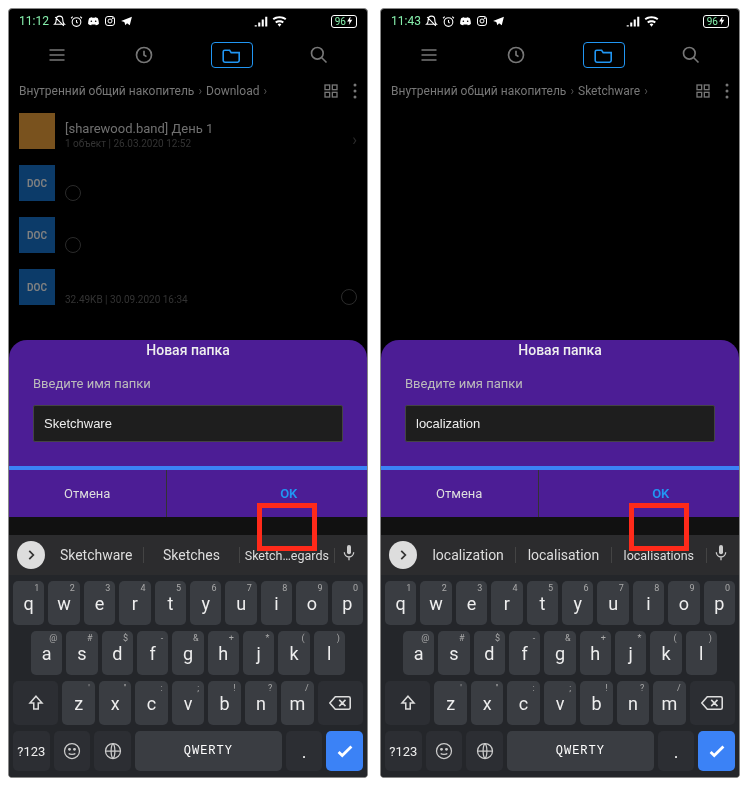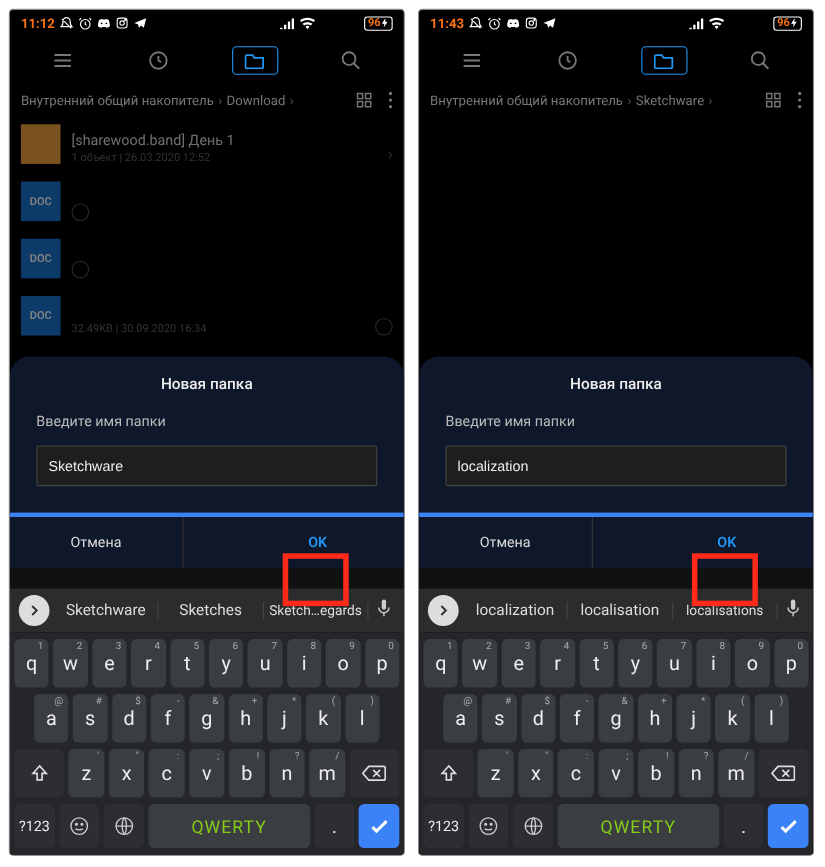--- a/index.html
+++ b/index.html
@@ -22,23 +22,23 @@
     display: flex;
     flex-direction: column;
   }
   
   .status-bar {
     height: 24px;
     display: flex;
     justify-content: space-between;
     align-items: center;
     padding: 0 10px;
-    color: #f97316;
+    color: #86efac;
     font-size: 12px;
-    font-weight: 700;
+    font-weight: 400;
   }
   .status-left, .status-right { display: flex; align-items: center; gap: 4px; }
   .status-right svg { display: block; }
   .battery-box {
     border: 1px solid #fff;
     border-radius: 3px;
     padding: 0 3px;
     font-size: 10px;
     display: flex;
     align-items: center;
@@ -98,23 +98,23 @@
   .file-icon.doc { background: #1976d2; }
   .file-meta { flex: 1; color: #ccc; }
   .file-name { font-size: 13px; color: #ddd; }
   .file-sub { font-size: 10px; color: #666; margin-top: 2px; }
   .file-trail { color: #555; }
   .radio-empty {
     width: 16px; height: 16px; border: 1.5px solid #555; border-radius: 50%;
   }
   
   .dialog {
-    background: #0f172a;
+    background: #4c1d95;
     border-radius: 18px 18px 0 0;
-    padding: 18px 0 0 0;
+    padding: 2px 0 0 0;
     color: #ddd;
   }
   .dialog-title {
     text-align: center;
     font-size: 14px;
     font-weight: 500;
     margin-bottom: 18px;
     color: #eee;
   }
   .dialog-label {
@@ -211,21 +211,21 @@
     font-size: 18px;
   }
   .key .sup {
     position: absolute;
     top: 2px; right: 5px;
     font-size: 9px;
     color: #aaa;
   }
   .key.dark { background: #2c2e33; }
   .key.wide { flex: 1.4; }
-  .key.space { flex: 4; background: #3a3d42; font-size: 16px; color: #84cc16; letter-spacing: 1px; }
+  .key.space { flex: 4; background: #3a3d42; font-size: 12px; color: #ffffff; letter-spacing: 1px; font-family: Liberation Mono, monospace; }
   .key.enter { background: #3b82f6; color: #fff; }
   .kb-row.row2 { padding: 0 18px; }
   .kb-row.row4 .key { height: 40px; }
   .kb-row.row4 { margin-bottom: 2px; }
 </style>
 </head>
 <body>
 
 <div class="phone" id="screen-0">
   <div class="status-bar">

